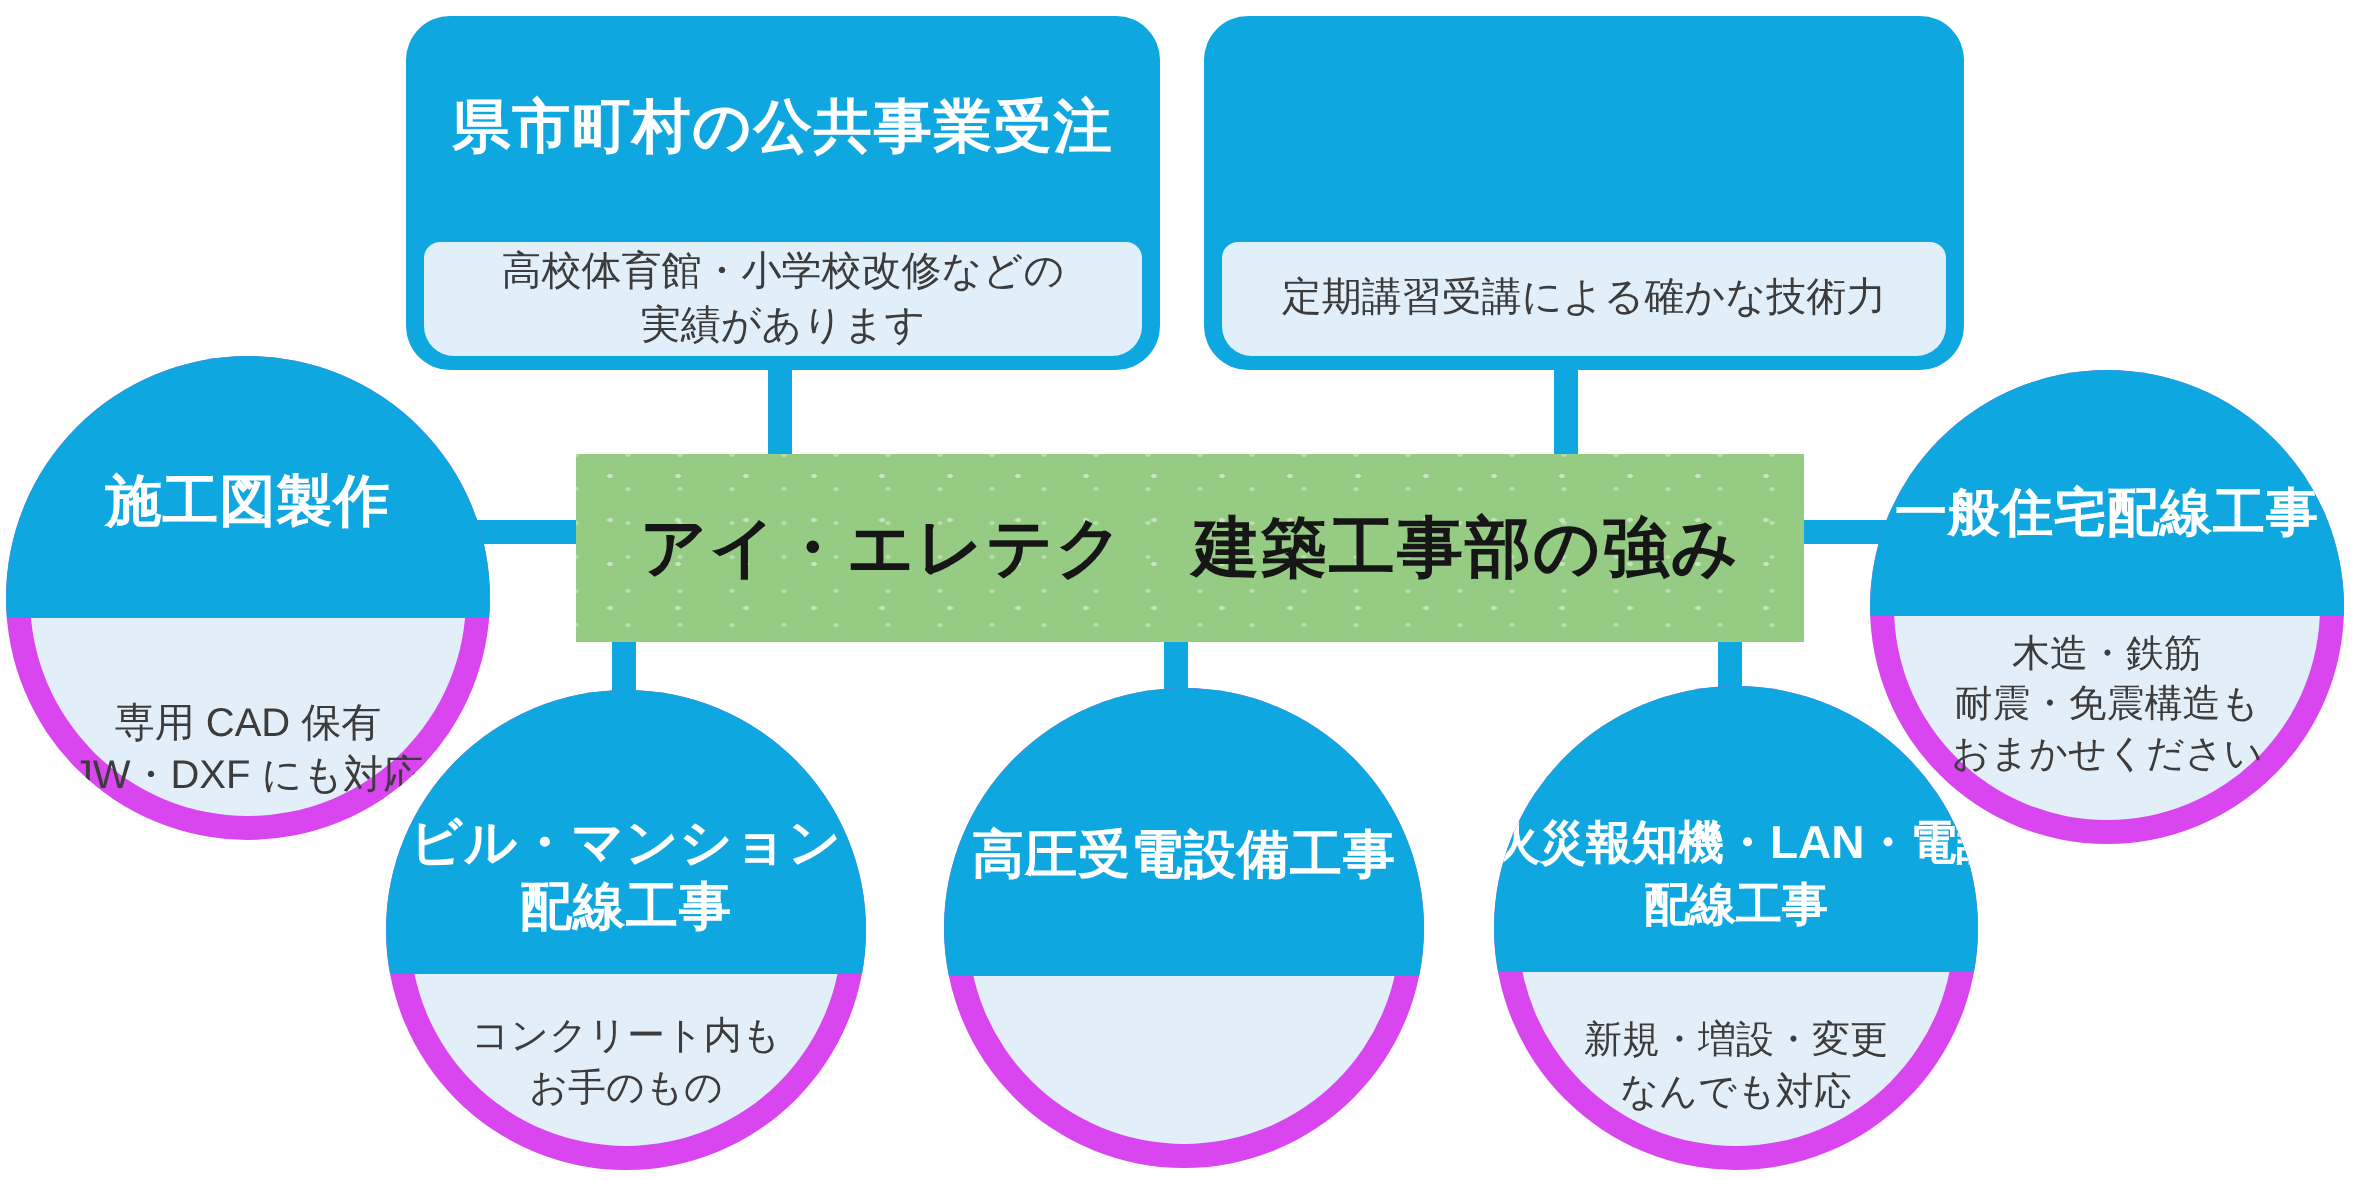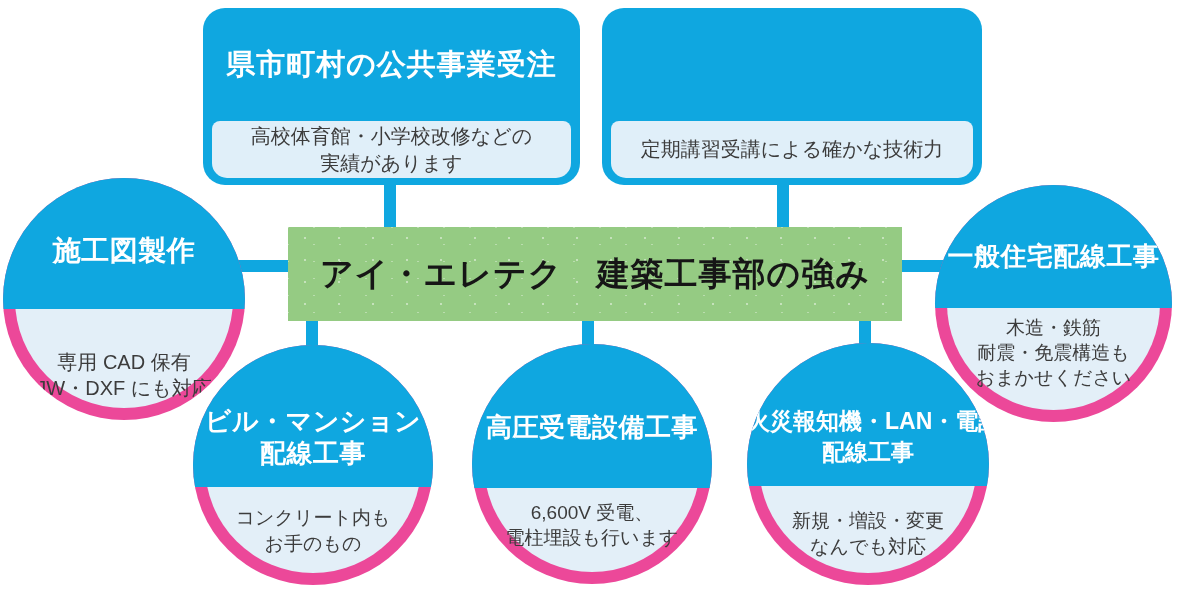--- a/index.html
+++ b/index.html
@@ -39,21 +39,21 @@
       radial-gradient(rgba(255,255,255,0.45) 1.4px, rgba(255,255,255,0) 1.6px),
       radial-gradient(rgba(255,255,255,0.35) 1.2px, rgba(255,255,255,0) 1.5px);
     background-size: 34px 22px, 26px 17px;
     background-position: 0 0, 13px 9px;
     display: flex; align-items: center; justify-content: center;
     color: #161616; font-size: 33px; font-weight: bold; letter-spacing: 1px;
   }
 
   
   .circle {
-    position: absolute; border-radius: 50%; background: #ec4899; overflow: hidden; z-index: 2;
+    position: absolute; border-radius: 50%; background: #d946ef; overflow: hidden; z-index: 2;
   }
   .circle .seg {          
     position: absolute; left: 12px; right: 12px; top: 12px; bottom: 12px;
     background: #E3EFF8; border-radius: 50%;
   }
   .circle .cap {          
     position: absolute; left: 0; right: 0; top: 0; background: #0FA7E0;
   }
   .circle .ctitle {
     position: absolute; left: 0; right: 0; text-align: center;
@@ -76,21 +76,21 @@
   #circle-residential { left: 935px; top: 185px; width: 237px; height: 237px; }
   #circle-residential .cap    { height: 52%; }
   #circle-residential .ctitle { top: 23%;  font-size: 26px; line-height: 33px; }
   #circle-residential .cnote  { top: 55%; }
   #circle-residential .cnote .nl { line-height: 25px; }
 
   
   #circle-building    { left: 193px; top: 345px; width: 240px; height: 240px; }
   #circle-building .cap    { height: 59%; }
   #circle-building .ctitle { top: 25%; font-size: 26px; line-height: 32px; }
-  #circle-building .cnote  { top: 67%; font-family: Liberation Mono, monospace; }
+  #circle-building .cnote  { top: 67%; }
 
   
   #circle-highvolt    { left: 472px; top: 344px; width: 240px; height: 240px; }
   #circle-highvolt .cap    { height: 60%; }
   #circle-highvolt .ctitle { top: 28%; font-size: 26px; line-height: 32px; }
   #circle-highvolt .cnote  { top: 65%; }
   #circle-highvolt .cnote .nl { line-height: 25px; }
 
   
   #circle-firelan     { left: 747px; top: 343px; width: 242px; height: 242px; }
@@ -168,24 +168,20 @@
       <span class="nl">お手のもの</span>
     </div>
   </div>
 
   <div class="circle" id="circle-highvolt">
     <div class="seg"></div>
     <div class="cap"></div>
     <div class="ctitle">
       <span class="tl">高圧受電設備工事</span>
     </div>
-    <div class="cnote">
-      <span class="nl">6,600V 受電、</span>
-      <span class="nl">電柱埋設も行います</span>
-    </div>
   </div>
 
   <div class="circle" id="circle-firelan">
     <div class="seg"></div>
     <div class="cap"></div>
     <div class="ctitle">
       <span class="tl">火災報知機・LAN・電話</span>
       <span class="tl">配線工事</span>
     </div>
     <div class="cnote">

